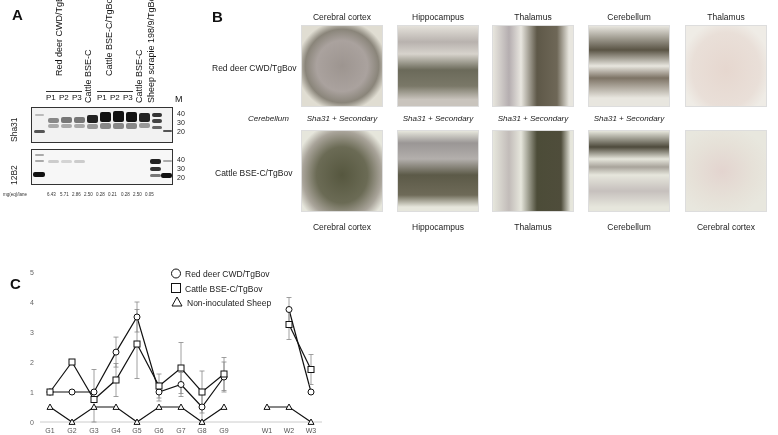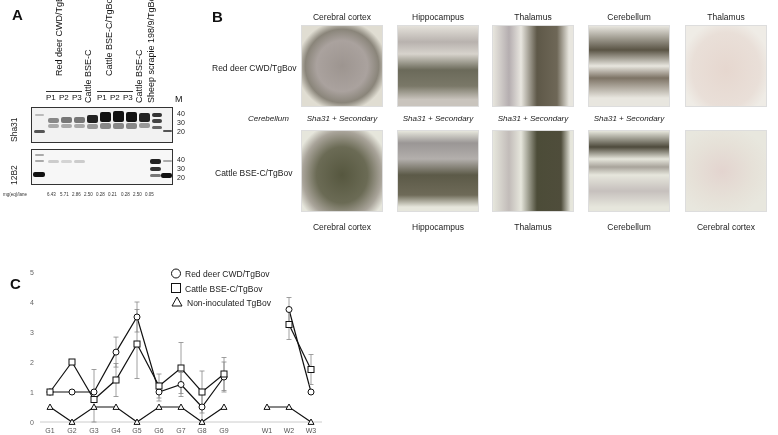--- a/index.html
+++ b/index.html
@@ -254,13 +254,13 @@
       <polygon points="289,144 286,149.4 292,149.4" fill="#fff" stroke="#111" stroke-width="1"></polygon>
       <polygon points="311,159 308,164.4 314,164.4" fill="#fff" stroke="#111" stroke-width="1"></polygon>
       <circle cx="176" cy="13.5" r="4.5" fill="#fff" stroke="#111" stroke-width="1"></circle>
       <rect x="171.5" y="23.5" width="9" height="9" fill="#fff" stroke="#111" stroke-width="1"></rect>
       <polygon points="177,37 172,46 182,46" fill="#fff" stroke="#111" stroke-width="1"></polygon>
     </svg>
 </div>
 
 <div class="legend-text" style="left:185px;top:269px;">Red deer CWD/TgBov</div>
 <div class="legend-text" style="left:185px;top:284px;">Cattle BSE-C/TgBov</div>
-<div class="legend-text" style="left:187px;top:298px;">Non-inoculated TgBov</div>
+<div class="legend-text" style="left:187px;top:298px;">Non-inoculated Sheep</div>
 
 </body></html>

